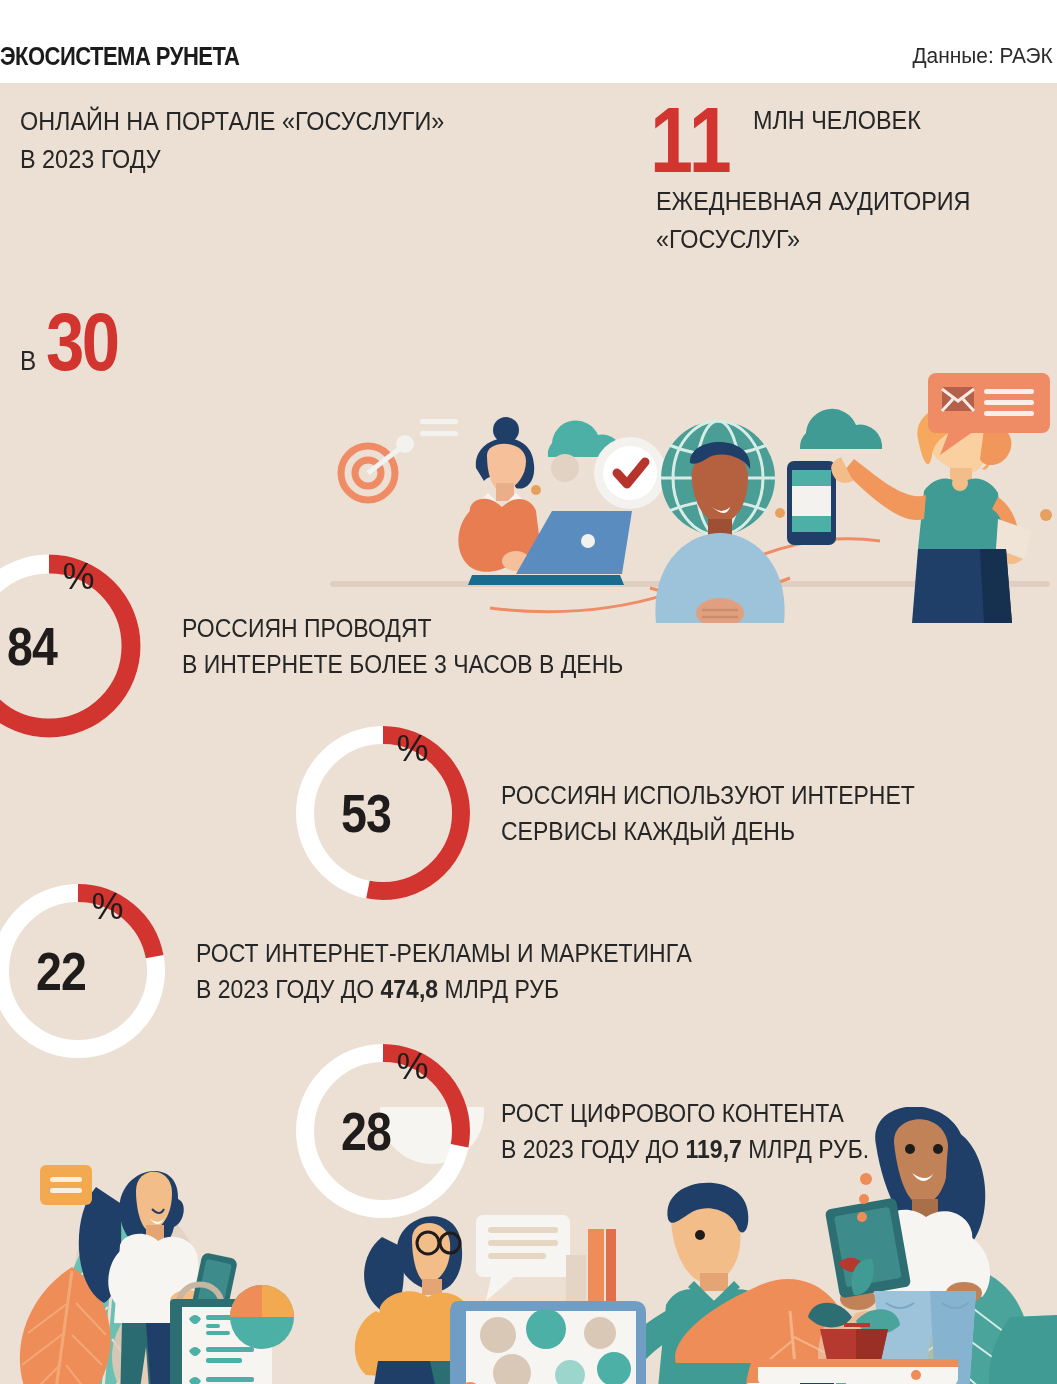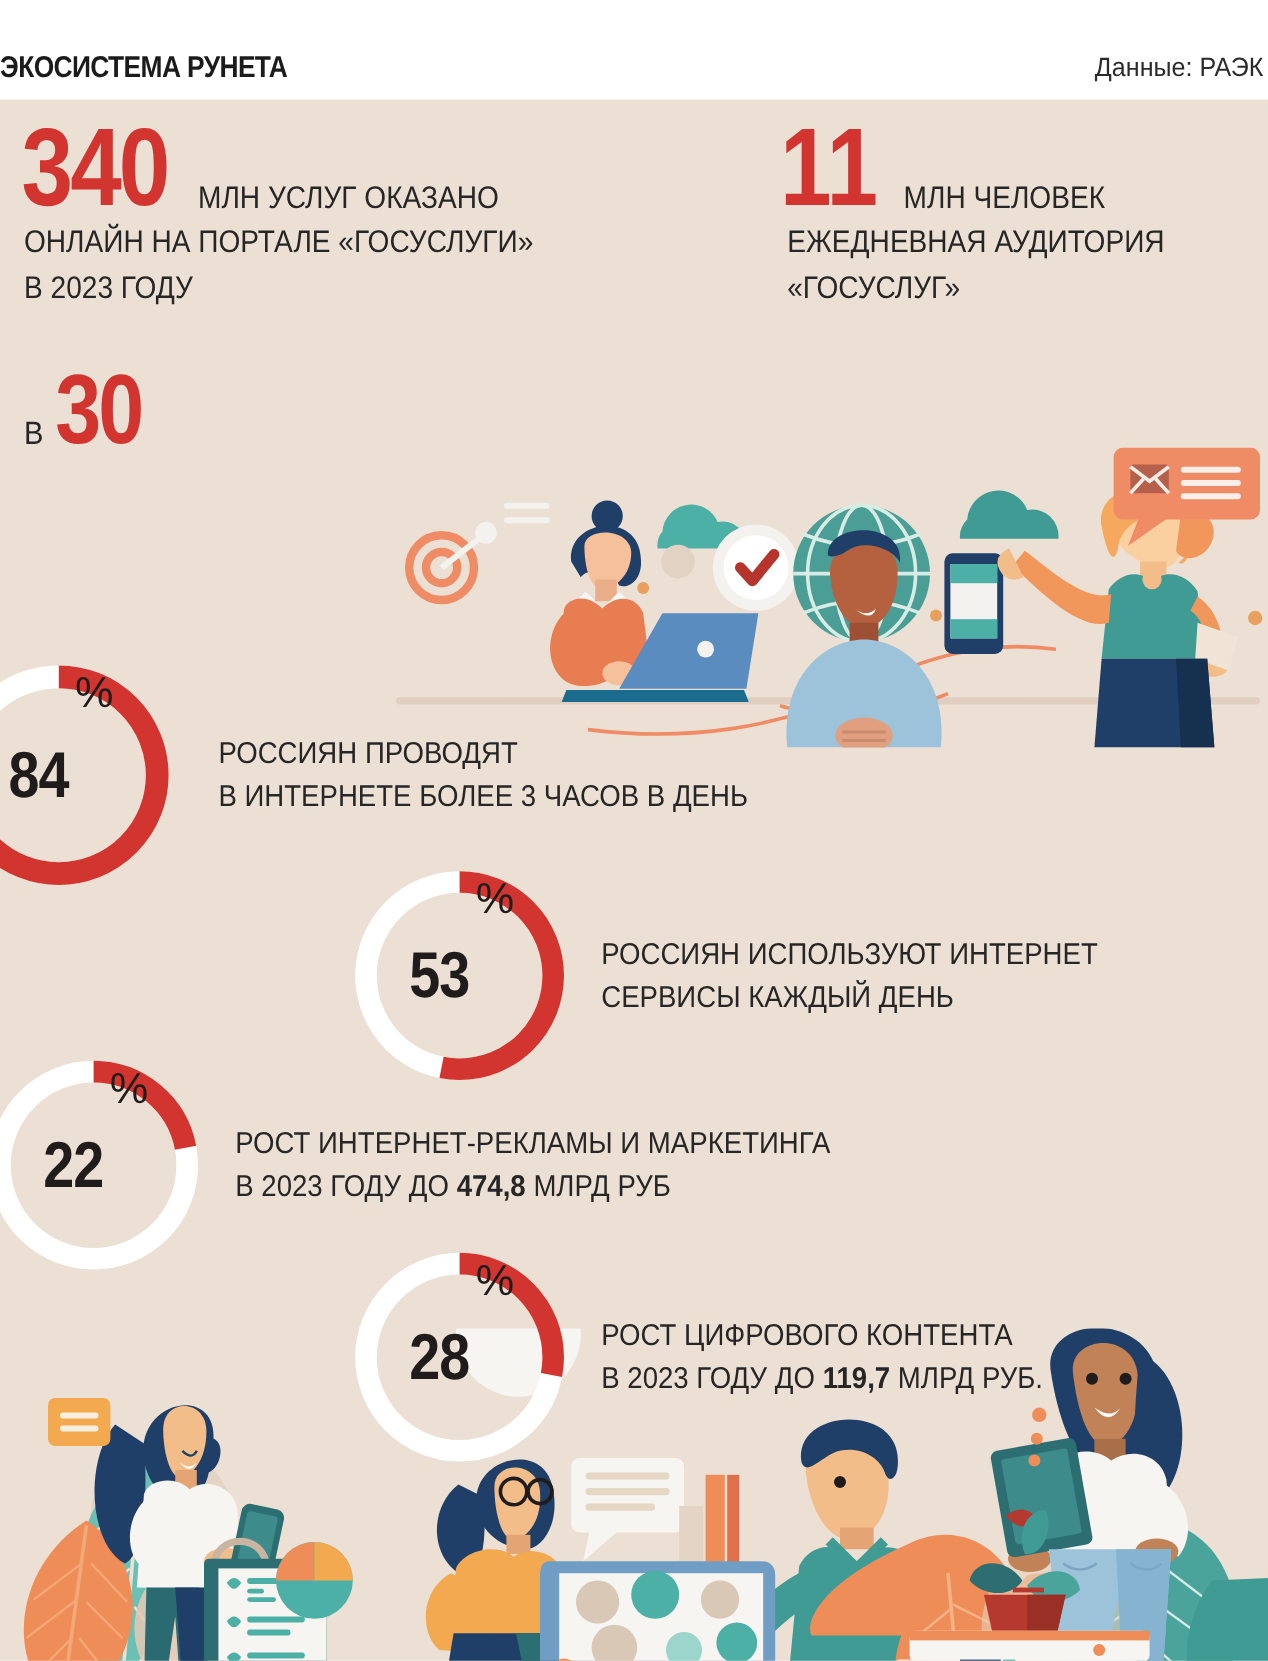--- a/index.html
+++ b/index.html
@@ -83,21 +83,21 @@
     white-space: nowrap;
   }
 
   #stat-340 { left: 18px; top: 20px; width: 620px; }
   #stat-340 .row1 { display: flex; align-items: flex-end; }
   #stat-340 .bignum { font-size: 92px; height: 80px; }
   #stat-340 .cap { font-size: 26px; line-height: 34px; padding-bottom: 2px; margin-left: 2px; }
   #stat-340 .line2, #stat-340 .line3 { font-size: 26px; line-height: 36px; }
 
   #stat-11 { left: 650px; top: 20px; width: 400px; }
-  #stat-11 .row1 { display: flex; align-items: flex-end; }
+  #stat-11 .row1 { display: flex; }
   #stat-11 .bignum { font-size: 92px; height: 80px; letter-spacing: 0px; }
   #stat-11 .cap { font-size: 26px; line-height: 34px; padding-bottom: 2px; margin-left: 6px; }
   #stat-11 .line2, #stat-11 .line3 { font-size: 26px; line-height: 36px; }
 
   #stat-30 { left: 20px; top: 225px; width: 700px; }
   #stat-30 .row1 { display: flex; align-items: flex-end; }
   #stat-30 .prefix {
     font-family: "Liberation Sans", sans-serif;
     font-weight: 400;
     font-size: 27px;
@@ -542,24 +542,20 @@
           <g stroke="#e2d2c4" stroke-width="2">
             <line x1="752" y1="306" x2="790" y2="306"></line>
             <line x1="752" y1="312" x2="790" y2="312"></line>
           </g>
           <rect x="744" y="286" width="18" height="16" fill="#ef8d58"></rect>
         </g>
       </g>
     </svg>
 
     <div class="stat-block" id="stat-340">
-      <div class="row1">
-        <span class="bignum">340</span>
-        <span class="cap">МЛН УСЛУГ ОКАЗАНО</span>
-      </div>
       <div class="cap line2">ОНЛАЙН НА ПОРТАЛЕ «ГОСУСЛУГИ»</div>
       <div class="cap line3">В 2023 ГОДУ</div>
     </div>
 
     <div class="stat-block" id="stat-11">
       <div class="row1">
         <span class="bignum">11</span>
         <span class="cap">МЛН ЧЕЛОВЕК</span>
       </div>
       <div class="cap line2">ЕЖЕДНЕВНАЯ АУДИТОРИЯ</div>

